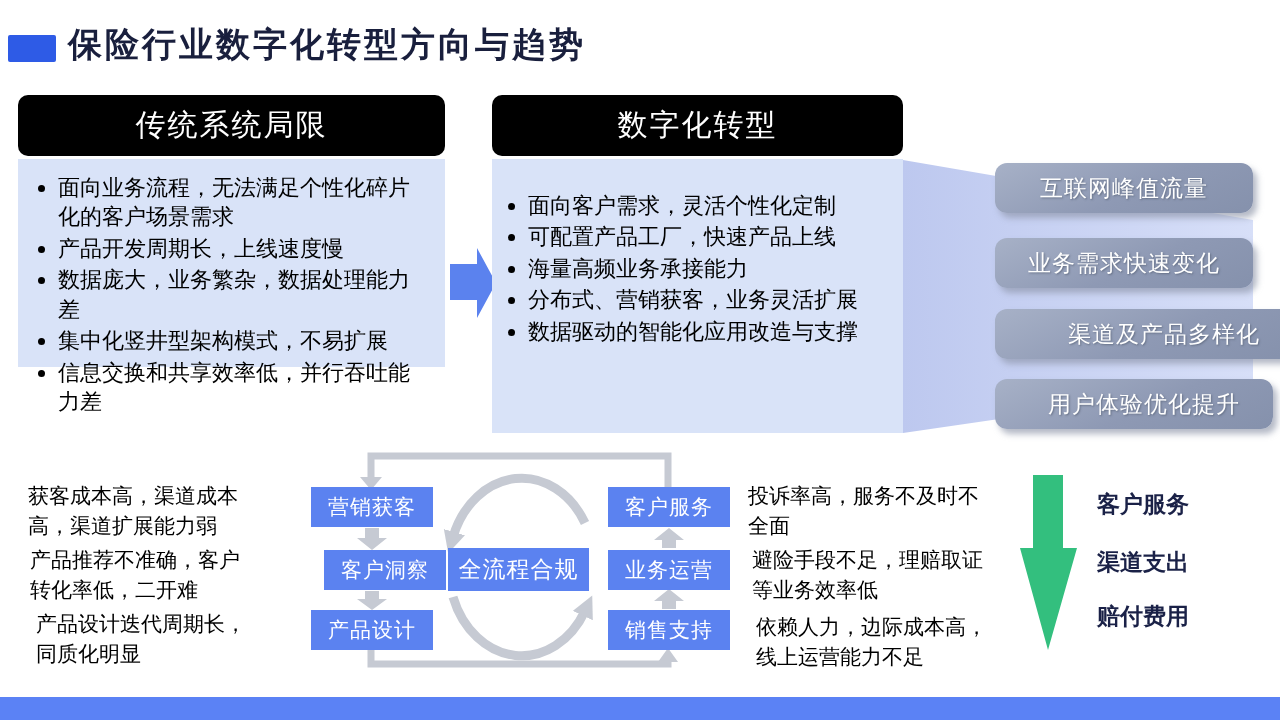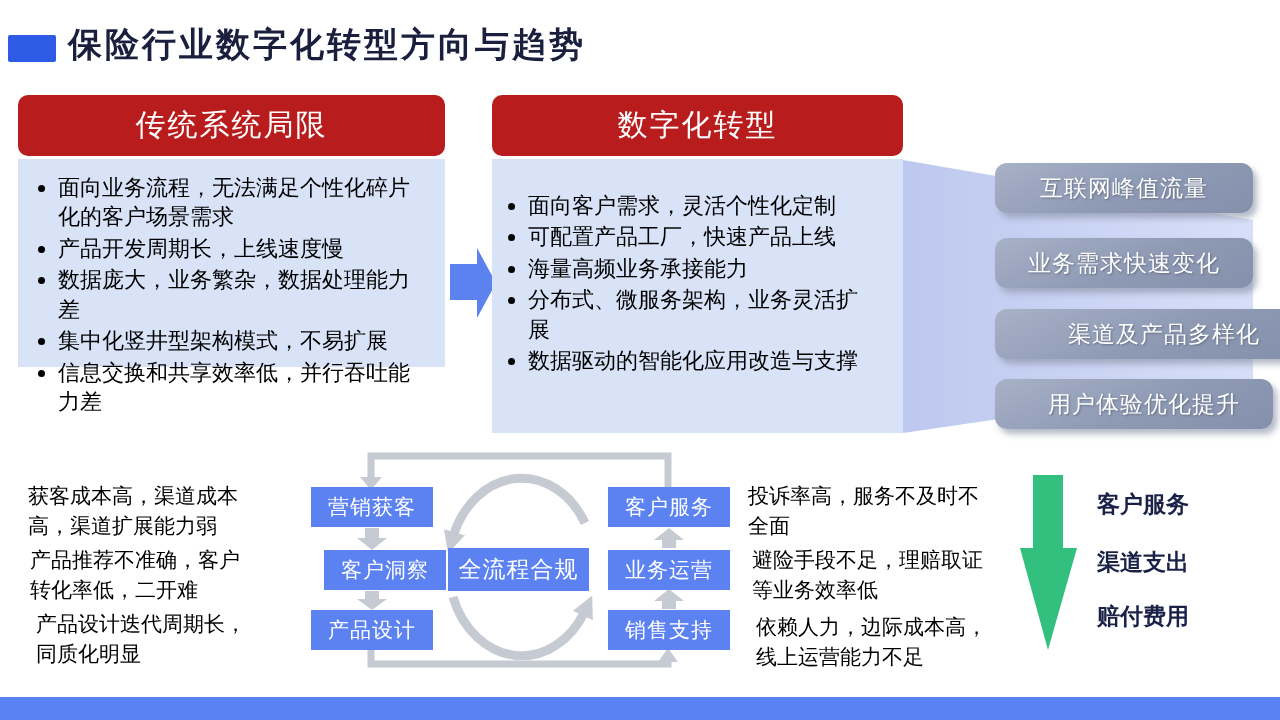--- a/index.html
+++ b/index.html
@@ -6,21 +6,21 @@
   #frame{
     position:relative;width:1280px;height:720px;overflow:hidden;background:#ffffff;
     font-family:"Liberation Sans","DejaVu Sans",sans-serif;
   }
   
   .title-marker{position:absolute;left:8px;top:35px;width:48px;height:27px;background:#2E5BE6;border-radius:2px;}
   .page-title{position:absolute;left:68px;top:22px;font-size:34px;font-weight:bold;color:#191F3D;letter-spacing:3px;white-space:nowrap;}
   
   .panel{position:absolute;top:95px;}
   .panel-header{
-    height:61px;border-radius:10px;background:#b91c1c;color:#ffffff;
+    height:61px;border-radius:10px;background:#000000;color:#ffffff;
     font-size:30px;letter-spacing:2px;display:flex;align-items:center;justify-content:center;
   }
   .panel-body{background:#D9E3F8;margin-top:3px;box-sizing:border-box;}
   .panel-body ul{margin:0;padding:14px 30px 0 40px;}
   .panel-body li{
     font-size:22px;line-height:1.34;color:#000000;margin:0 0 2px 0;
   }
   #legacy-panel{left:18px;width:427px;}
   #legacy-panel .panel-body{height:208px;font-family:Liberation Serif, serif;}
   #transform-panel{left:492px;width:411px;}
@@ -107,21 +107,21 @@
     </div>
   </div>
 
   <div class="panel" id="transform-panel" style="z-index:2;">
     <div class="panel-header">数字化转型</div>
     <div class="panel-body">
       <ul>
         <li>面向客户需求，灵活个性化定制</li>
         <li>可配置产品工厂，快速产品上线</li>
         <li>海量高频业务承接能力</li>
-        <li>分布式、微服务架构，业务灵活扩展</li>
+        <li>分布式、营销获客，业务灵活扩展</li>
         <li>数据驱动的智能化应用改造与支撑</li>
       </ul>
     </div>
   </div>
 
   <div class="driver-chip" style="top:163px;z-index:2;">互联网峰值流量</div>
   <div class="driver-chip" style="top:238px;z-index:2;">业务需求快速变化</div>
   <div class="driver-chip" style="top:309px;z-index:2;padding-left:40px;">渠道及产品多样化</div>
   <div class="driver-chip" style="top:379px;z-index:2;padding-left:20px;">用户体验优化提升</div>
 

